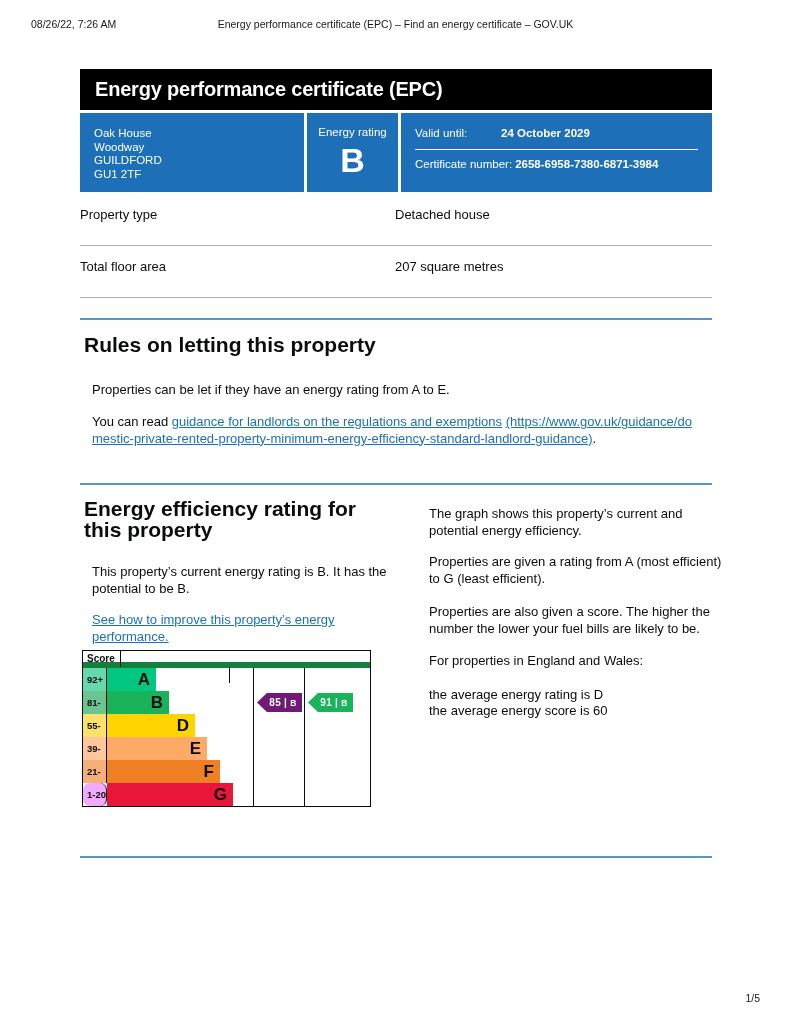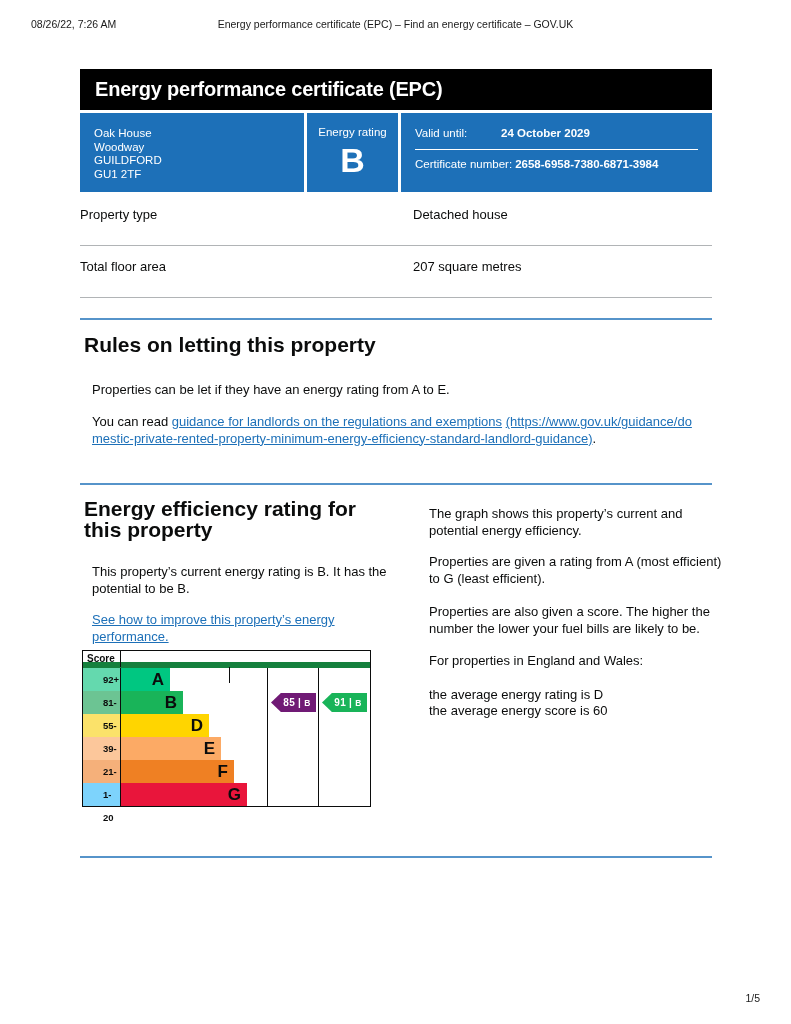--- a/index.html
+++ b/index.html
@@ -152,21 +152,21 @@
 
   
   .detail-row {
     position: absolute;
     left: 80px;
     width: 632px;
     font-size: 13px;
     line-height: 16px;
   }
   .detail-row .dl { position: absolute; left: 0; top: 0; }
-  .detail-row .dv { position: absolute; left: 315px; top: 0; margin-left: 18px; }
+  .detail-row .dv { position: absolute; left: 315px; top: 0; }
   .grey-rule {
     position: absolute;
     left: 80px;
     width: 632px;
     height: 1px;
     background: #b1b4b6;
   }
   .blue-rule {
     position: absolute;
     left: 80px;
@@ -226,25 +226,25 @@
   .c-rating { width: 147px; border-right: 1px solid #0b0c0c; }
   .c-cur    { width: 51px; border-right: 1px solid #0b0c0c; }
   .c-pot    { width: 51px; }
   .epc-rows { position: relative; }
   .epc-row {
     display: flex;
     height: 23px;
     box-sizing: border-box;
   }
   .epc-row .sc {
-    width: 38px;
+    width: 24px;
     font-size: 9.5px;
     font-weight: bold;
     line-height: 23px;
-    padding-left: 20px;
+    padding-left: 4px;
     box-sizing: border-box;
     border-right: 1px solid #0b0c0c;
     color: #0b0c0c;
   }
   .epc-row .barcell {
     width: 147px;
     border-right: 1px solid #0b0c0c;
     box-sizing: border-box;
     position: relative;
   }
@@ -424,21 +424,21 @@
         <div class="sc" style="background: rgb(245, 176, 122);">21-38</div>
         <div class="barcell">
           <div class="bar" style="background: rgb(239, 128, 35); width: 113px;">
             <span>F</span>
           </div>
         </div>
         <div class="curcell"></div>
         <div class="potcell"></div>
       </div>
       <div class="epc-row">
-        <div class="sc" style="background: #7dd3fc;">1-20</div>
+        <div class="sc" style="background: #f0abfc; border-radius: 7px;">1-20</div>
         <div class="barcell">
           <div class="bar" style="background: rgb(233, 21, 59); width: 126px;">
             <span>G</span>
           </div>
         </div>
         <div class="curcell"></div>
         <div class="potcell"></div>
       </div>
     </div>
 </div>

